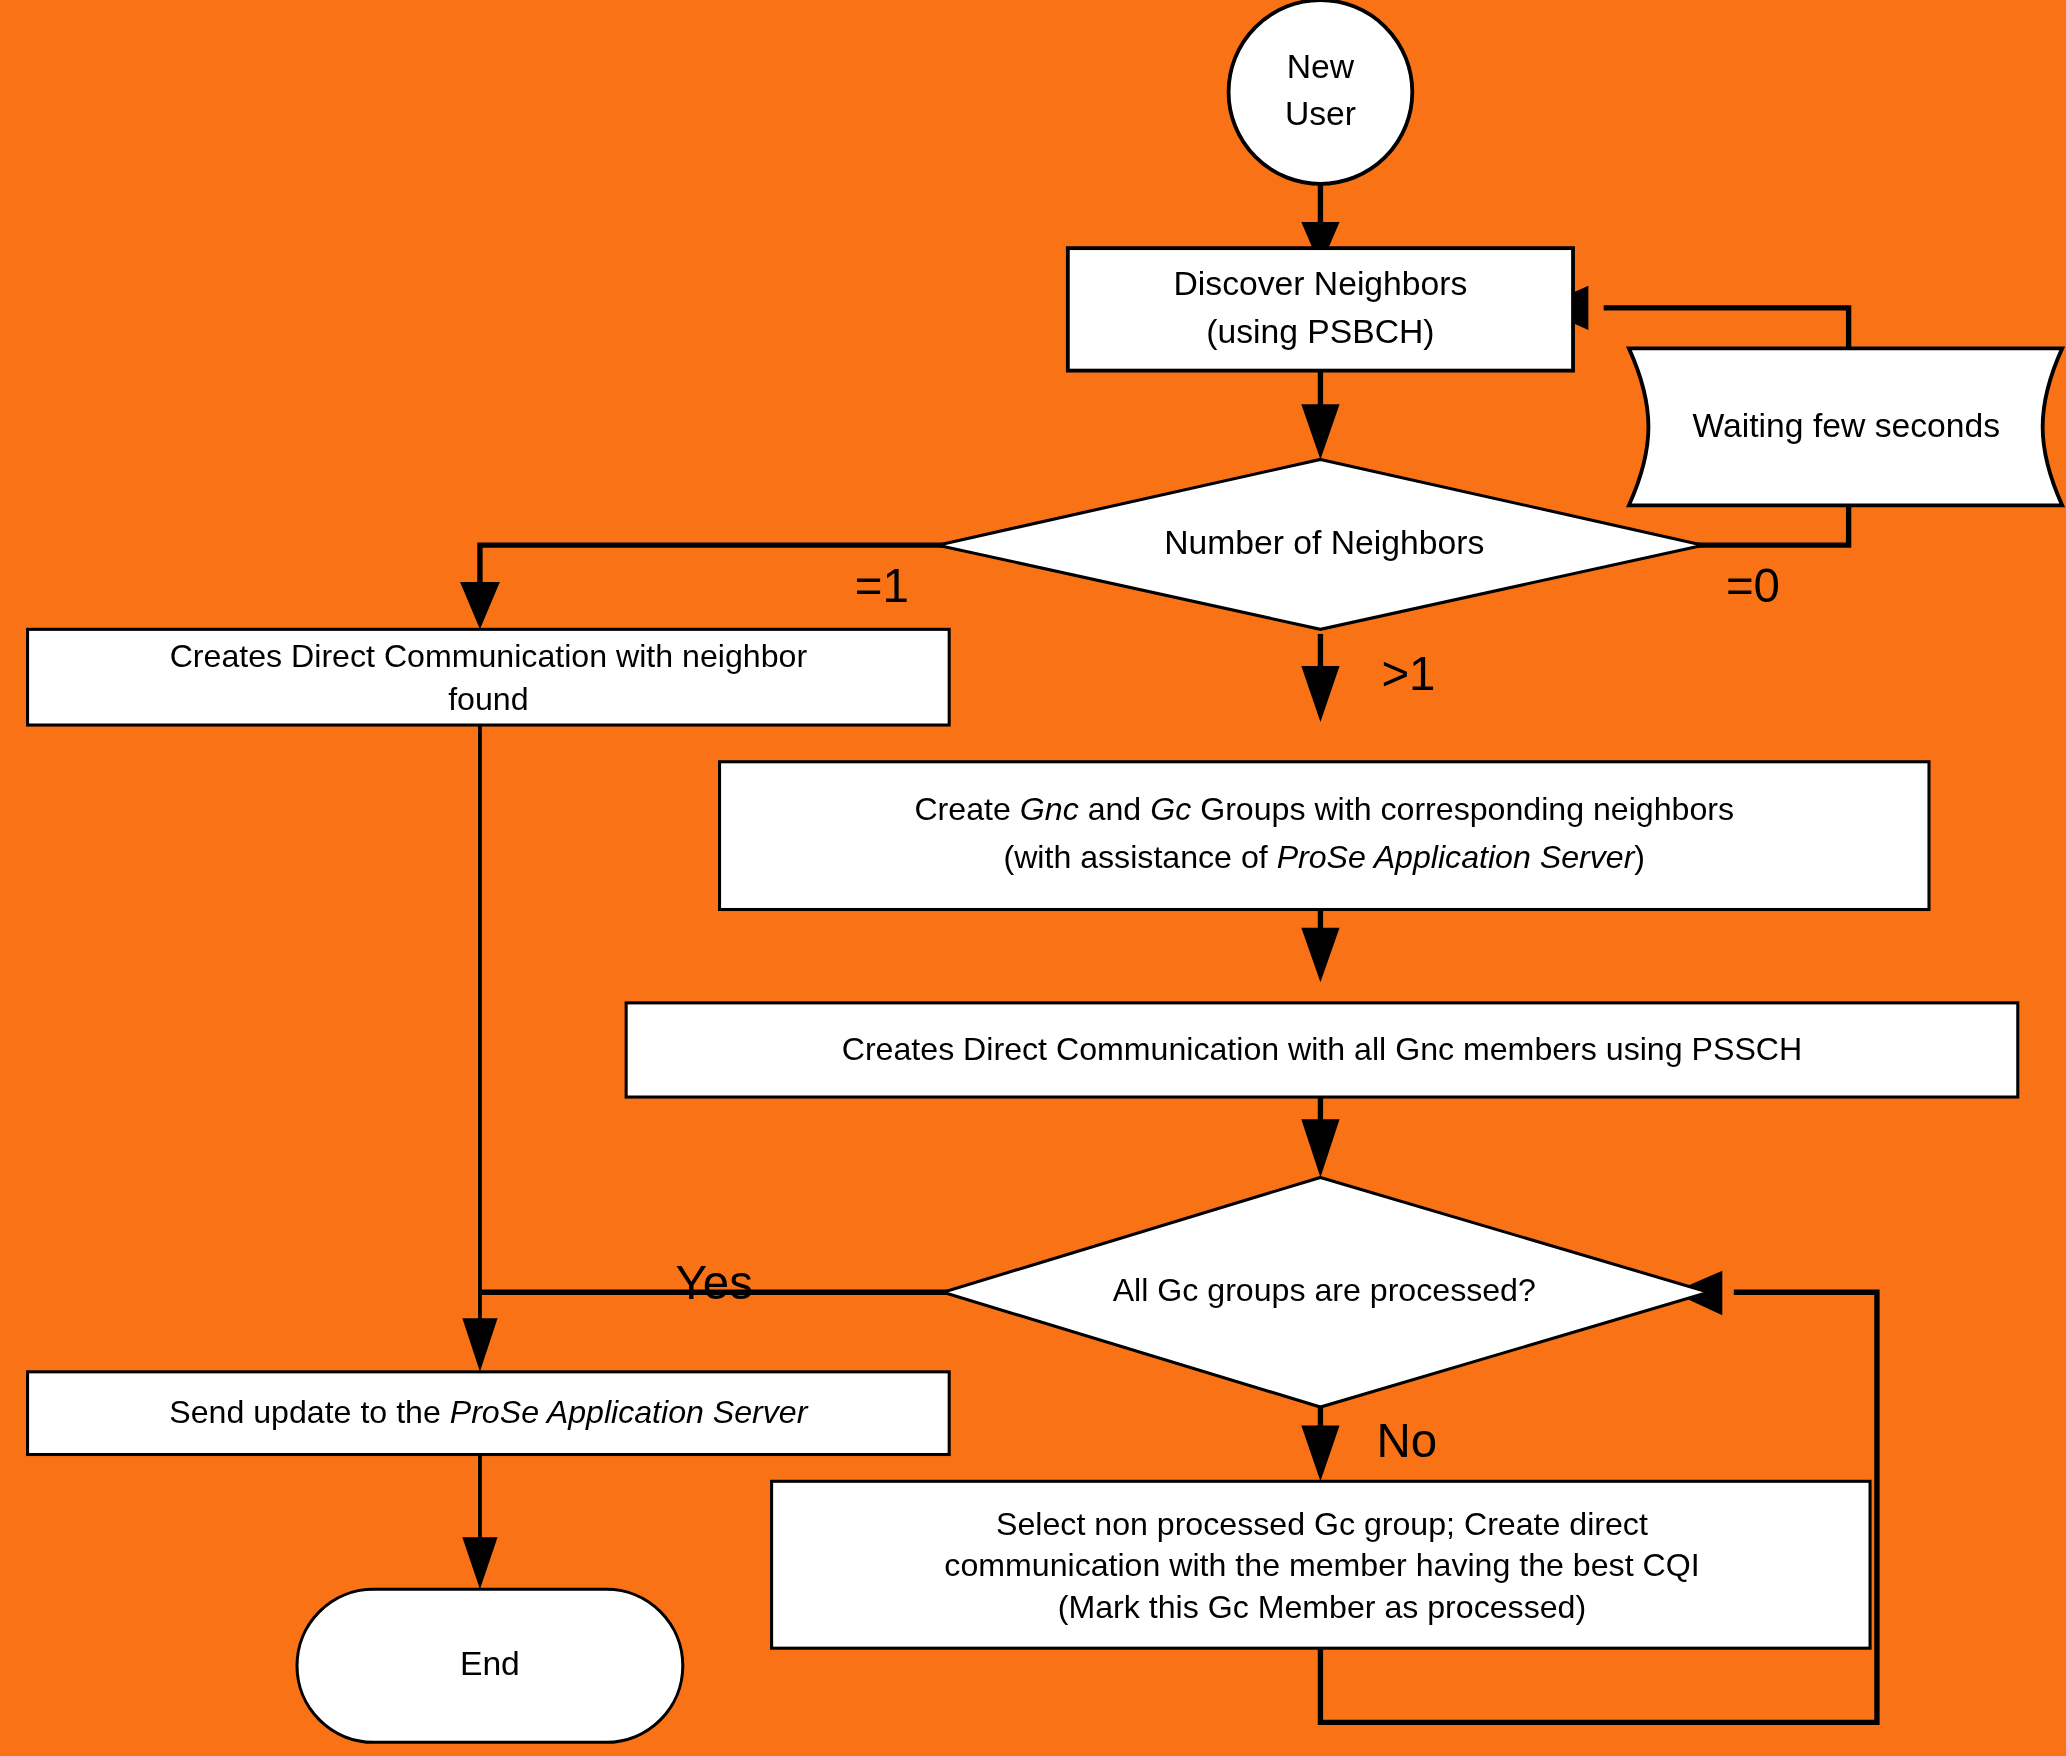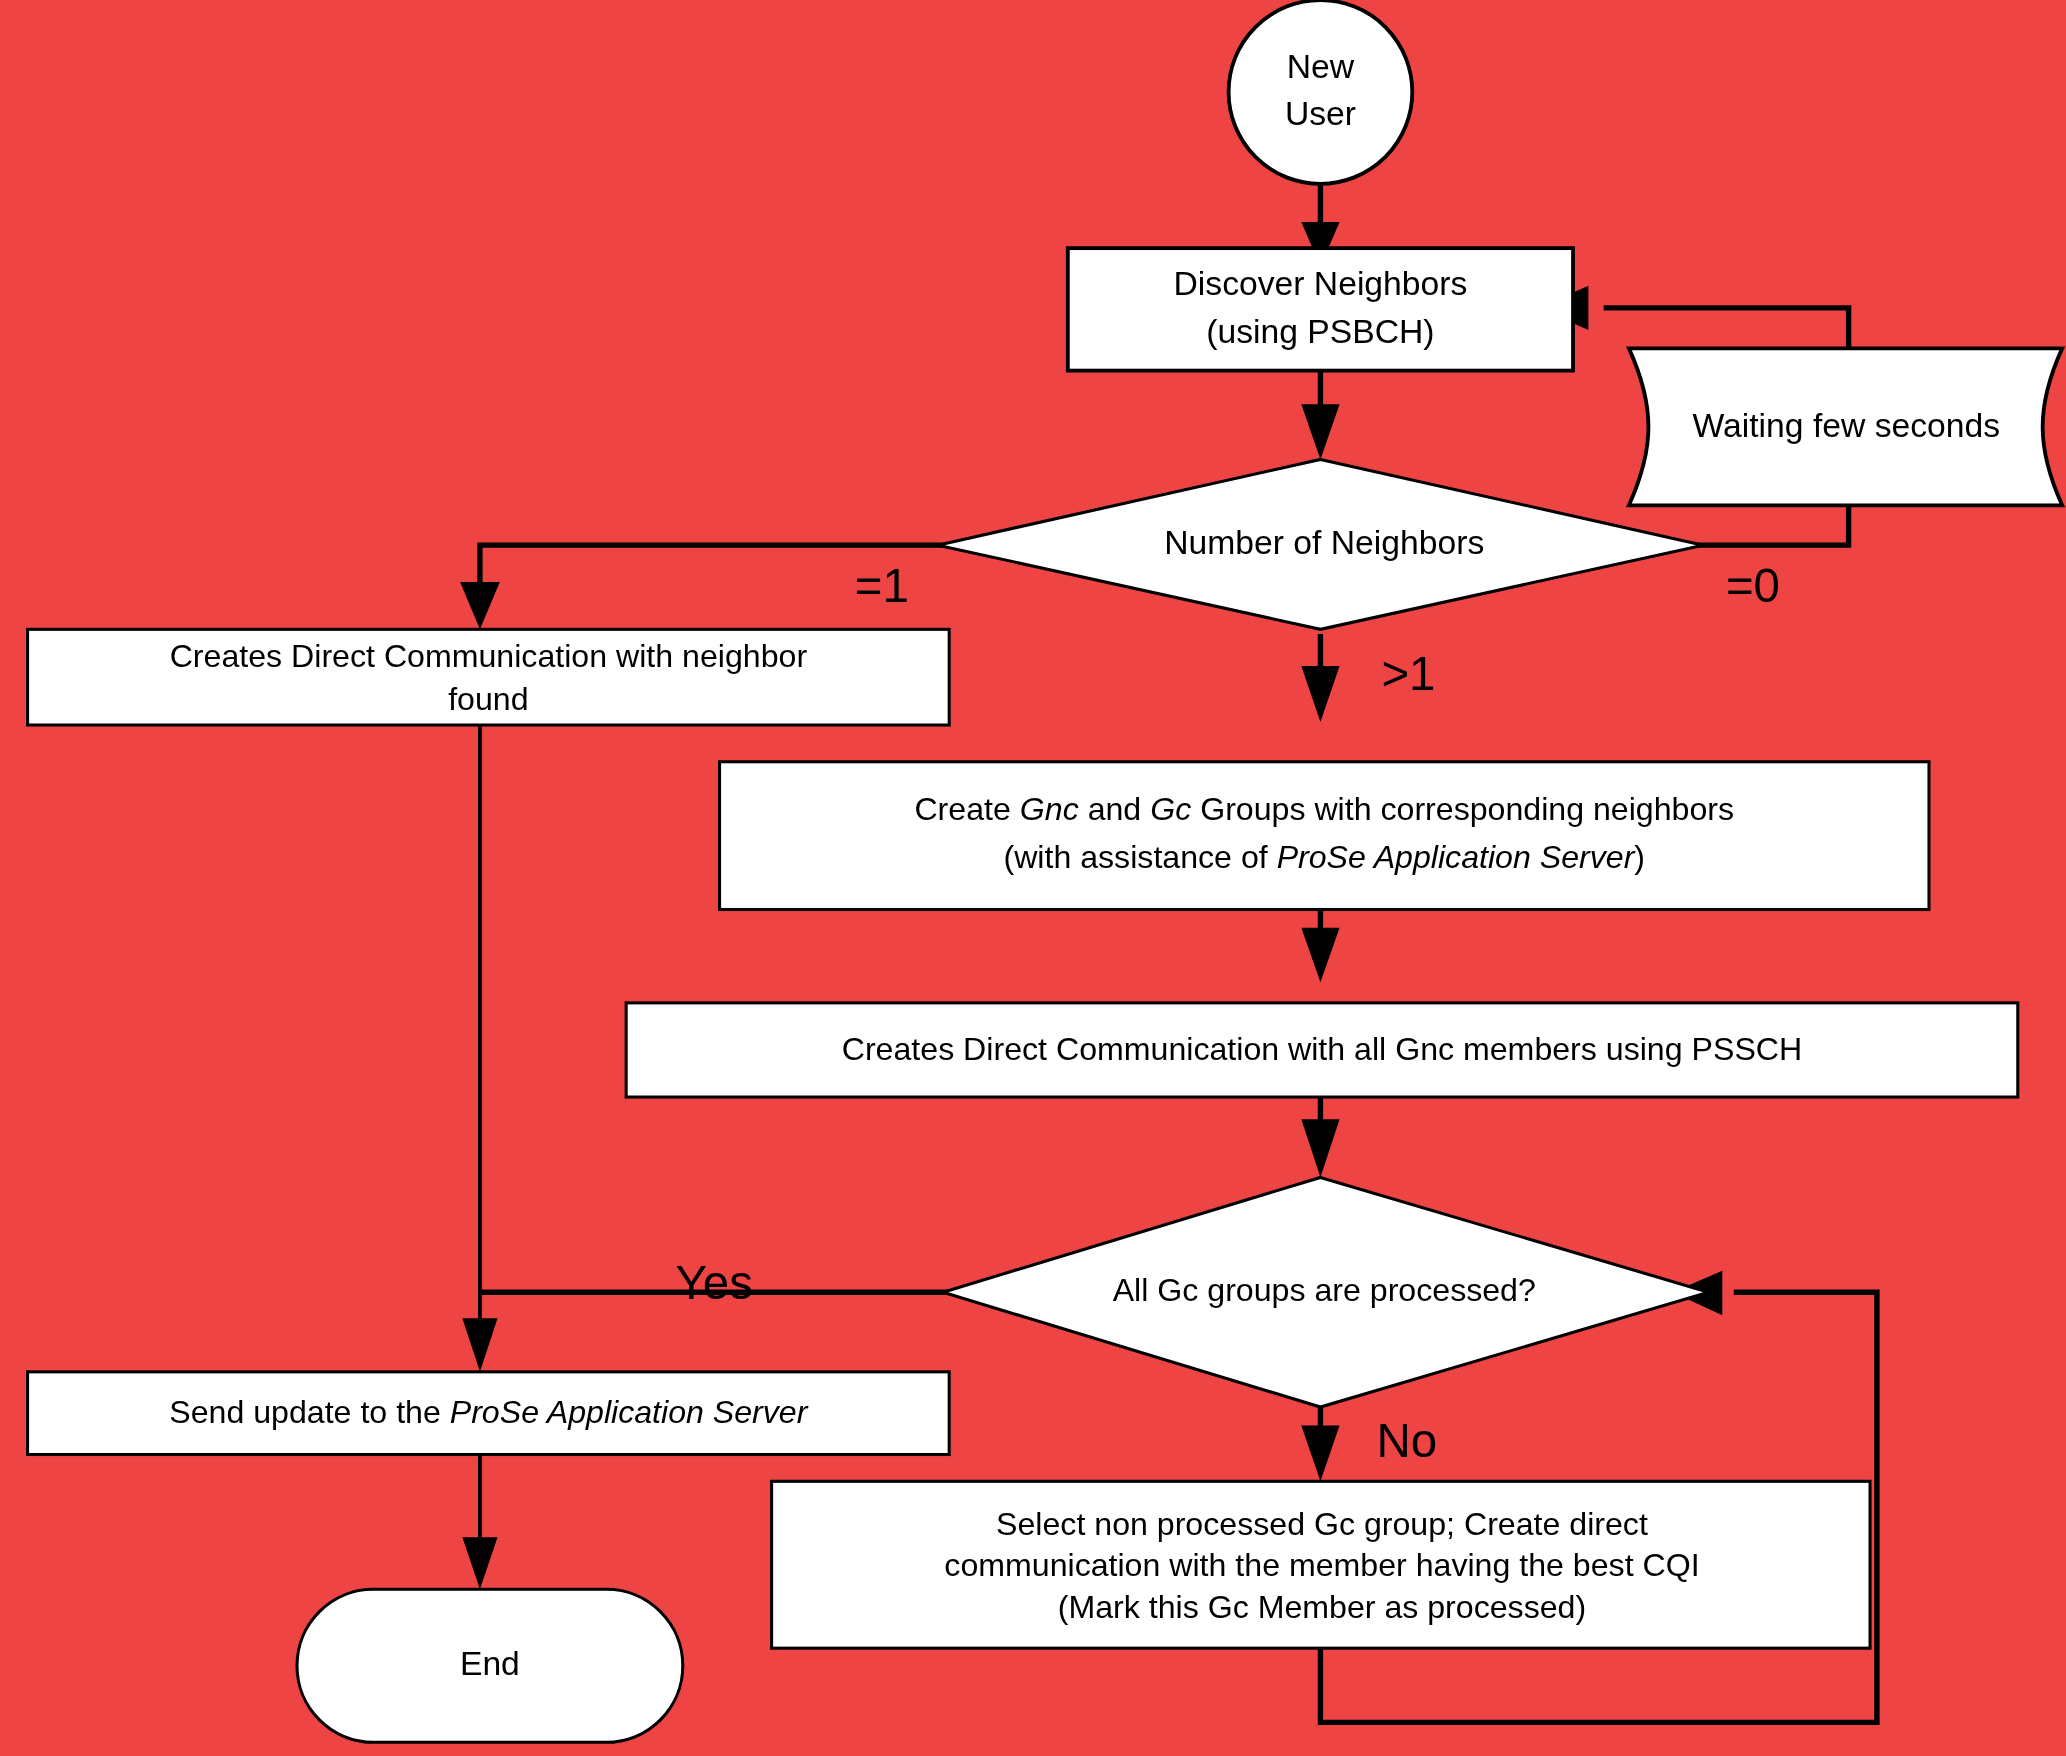--- a/index.html
+++ b/index.html
@@ -4,21 +4,21 @@
 <style>
   html, body {
     margin: 0;
     padding: 0;
     background: #ffffff;
   }
   #flowchart-root {
     position: relative;
     width: 2066px;
     height: 1757px;
-    background: #ef4444;
+    background: #f97316;
     font-family: "Liberation Sans", sans-serif;
   }
   svg.flow-svg {
     display: block;
     width: 2066px;
     height: 1757px;
   }
   .shape-outline {
     fill: #ffffff;
     stroke: #000000;

